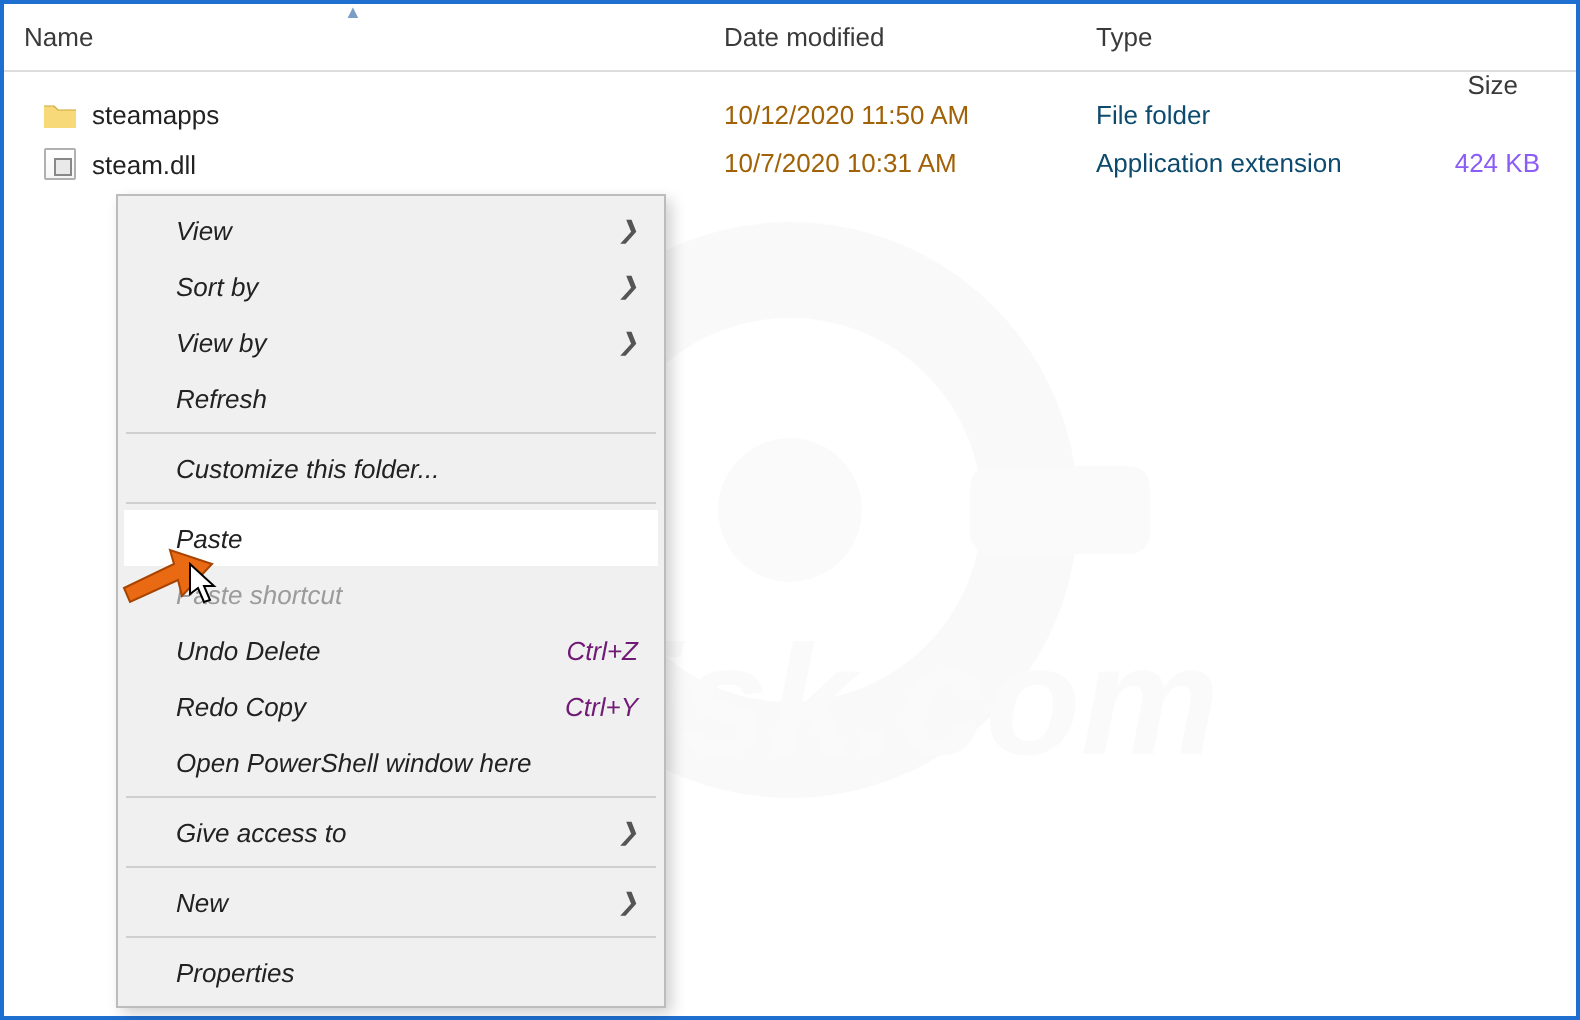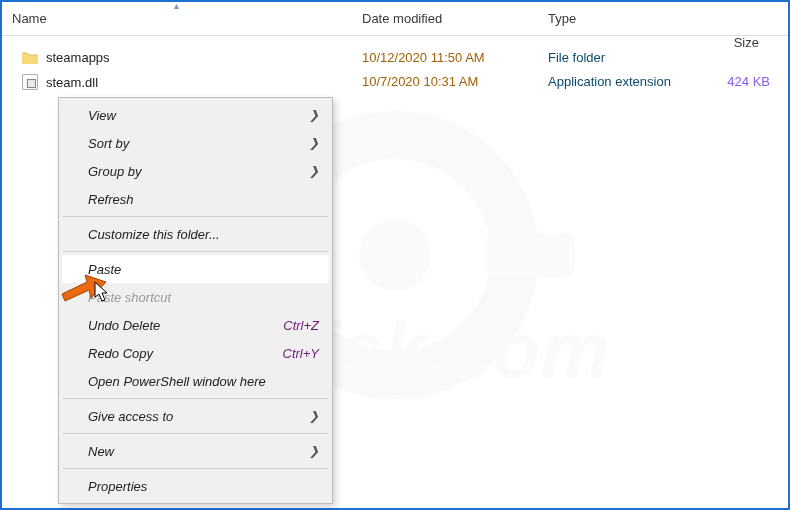--- a/index.html
+++ b/index.html
@@ -93,21 +93,21 @@
   <div class="ctx-menu">
     <div class="mi">
       <span>View</span>
       <span class="chev">❯</span>
     </div>
     <div class="mi">
       <span>Sort by</span>
       <span class="chev">❯</span>
     </div>
     <div class="mi">
-      <span>Group by</span>
+      <span>View by</span>
       <span class="chev">❯</span>
     </div>
     <div class="mi">
       <span>Refresh</span>
     </div>
     <div class="sep"></div>
     <div class="mi">
       <span>Customize this folder...</span>
     </div>
     <div class="sep"></div>

